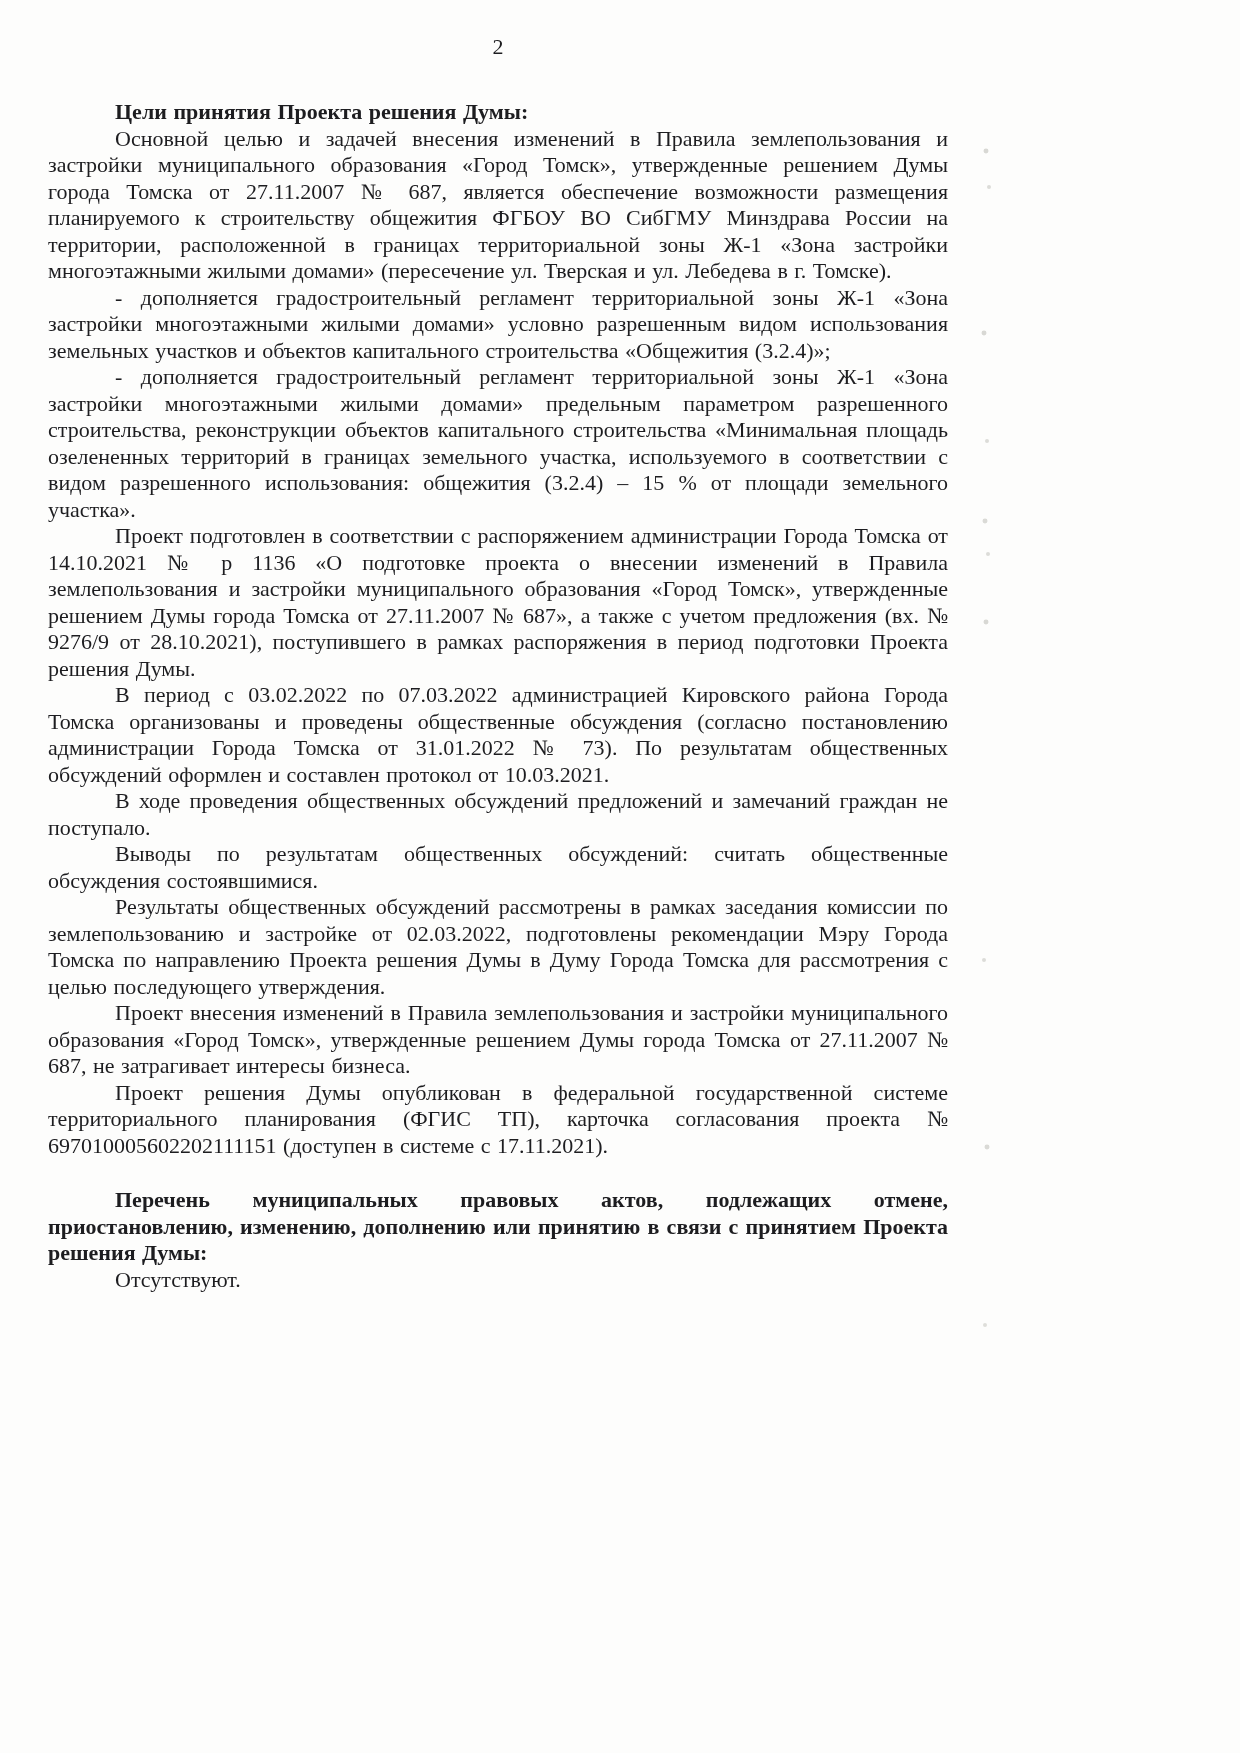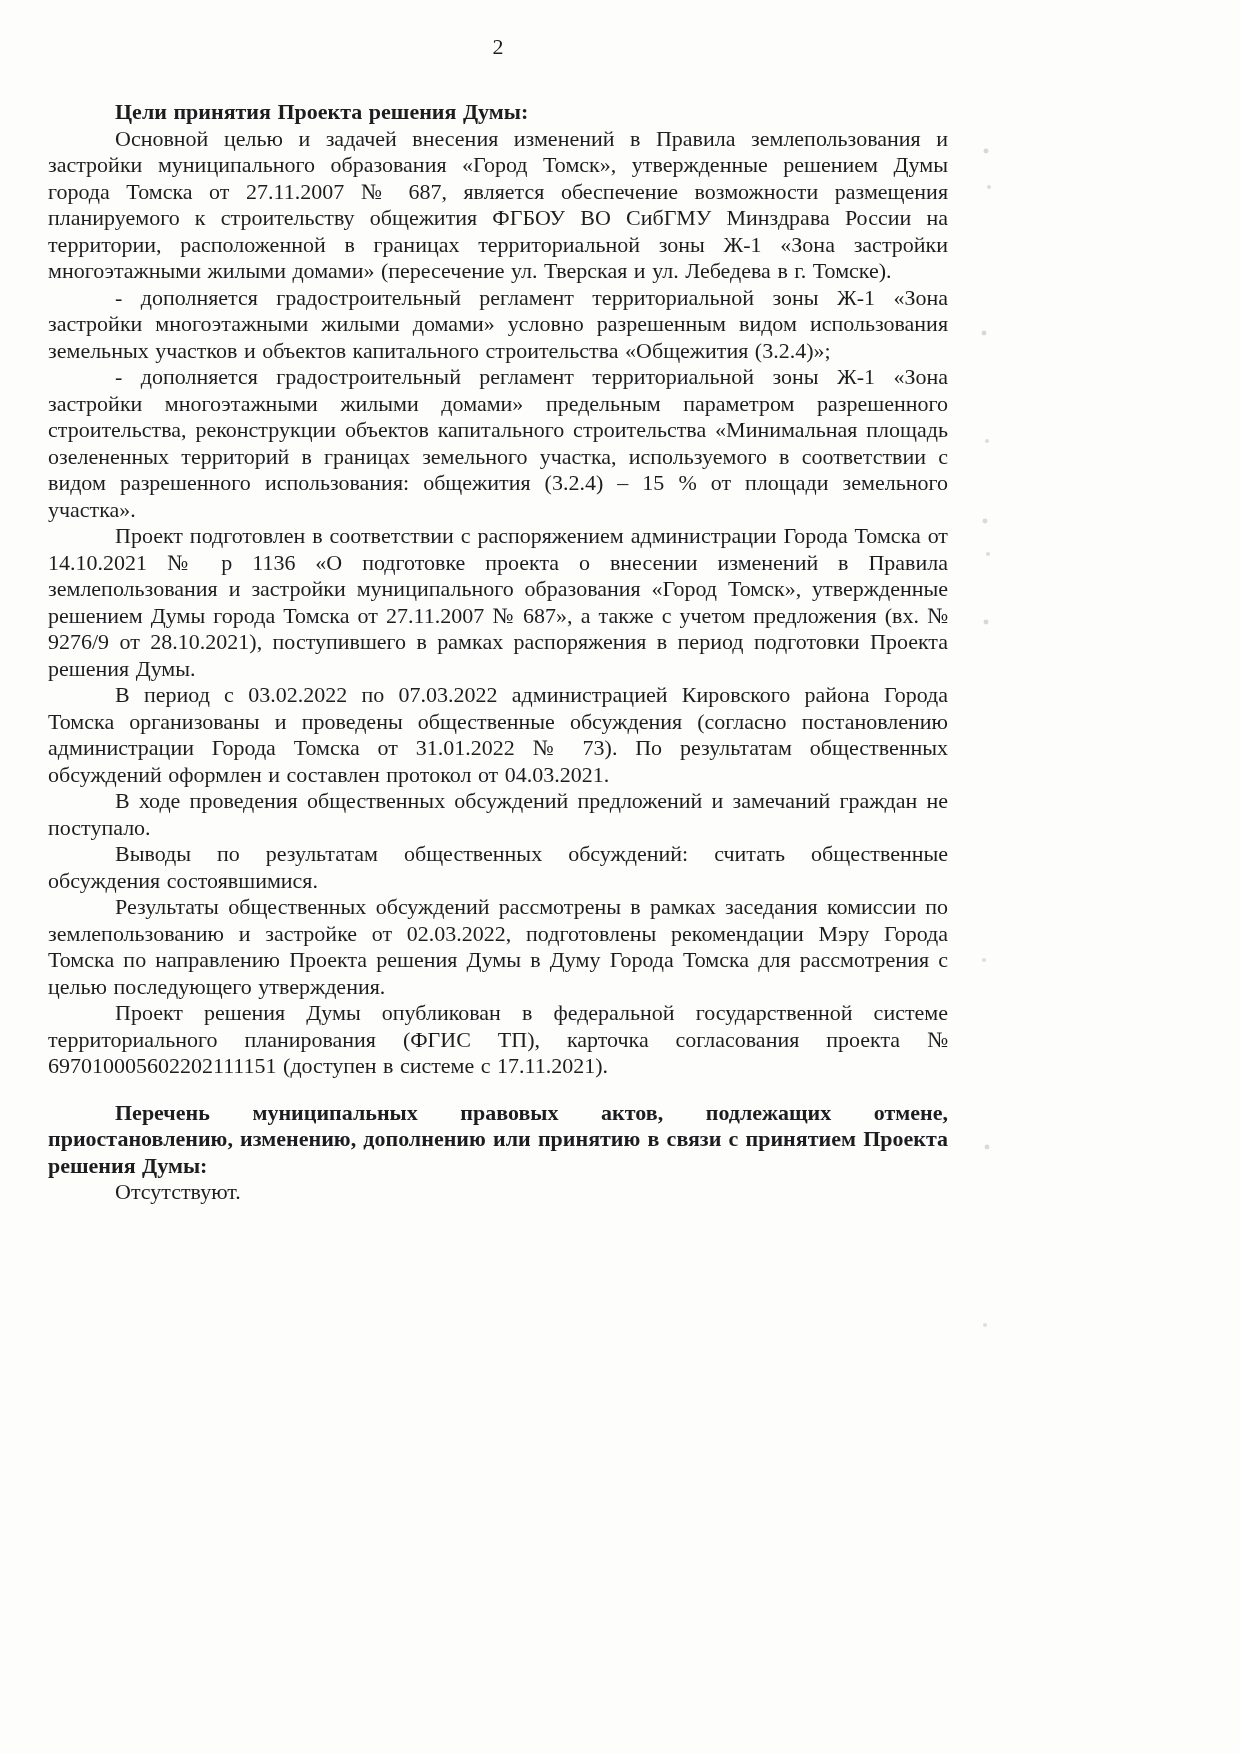--- a/index.html
+++ b/index.html
@@ -35,21 +35,21 @@
     text-align: justify;
     text-align-last: left;
     text-indent: 67px;
     word-spacing: 1px;
   }
   .content p.bold {
     font-weight: bold;
     margin-top: 39px;
   }
   .content p.gap-top {
-    margin-top: 20px;
+    margin-top: 28px;
   }
   
   .scan-noise {
     position: absolute;
     left: 0;
     top: 0;
     width: 2px;
     height: 2px;
     border-radius: 50%;
     background: transparent;
@@ -71,24 +71,25 @@
 
 <div class="sheet">
   <div class="content">
     <div class="page-number">2</div>
 
     <p class="bold">Цели принятия Проекта решения Думы:</p>
     <p>Основной целью и задачей внесения изменений в Правила землепользования и застройки муниципального образования «Город Томск», утвержденные решением Думы города Томска от 27.11.2007 № 687, является обеспечение возможности размещения планируемого к строительству общежития ФГБОУ ВО СибГМУ Минздрава России на территории, расположенной в границах территориальной зоны Ж-1 «Зона застройки многоэтажными жилыми домами» (пересечение ул. Тверская и ул. Лебедева в г. Томске).</p>
     <p>- дополняется градостроительный регламент территориальной зоны Ж-1 «Зона застройки многоэтажными жилыми домами» условно разрешенным видом использования земельных участков и объектов капитального строительства «Общежития (3.2.4)»;</p>
     <p>- дополняется градостроительный регламент территориальной зоны Ж-1 «Зона застройки многоэтажными жилыми домами» предельным параметром разрешенного строительства, реконструкции объектов капитального строительства «Минимальная площадь озелененных территорий в границах земельного участка, используемого в соответствии с видом разрешенного использования: общежития (3.2.4) – 15 % от площади земельного участка».</p>
     <p>Проект подготовлен в соответствии с распоряжением администрации Города Томска от 14.10.2021 № р 1136 «О подготовке проекта о внесении изменений в Правила землепользования и застройки муниципального образования «Город Томск», утвержденные решением Думы города Томска от 27.11.2007 № 687», а также с учетом предложения (вх. № 9276/9 от 28.10.2021), поступившего в рамках распоряжения в период подготовки Проекта решения Думы.</p>
-    <p>В период с 03.02.2022 по 07.03.2022 администрацией Кировского района Города Томска организованы и проведены общественные обсуждения (согласно постановлению администрации Города Томска от 31.01.2022 № 73). По результатам общественных обсуждений оформлен и составлен протокол от 04.03.2021.</p>
+    <p>В период с 03.02.2022 по 07.03.2022 администрацией Кировского района Города Томска организованы и проведены общественные обсуждения (согласно постановлению администрации Города Томска от 31.01.2022 № 73). По результатам общественных обсуждений оформлен и составлен протокол от 10.03.2021.</p>
     <p>В ходе проведения общественных обсуждений предложений и замечаний граждан не поступало.</p>
     <p>Выводы по результатам общественных обсуждений: считать общественные обсуждения состоявшимися.</p>
     <p>Результаты общественных обсуждений рассмотрены в рамках заседания комиссии по землепользованию и застройке от 02.03.2022, подготовлены рекомендации Мэру Города Томска по направлению Проекта решения Думы в Думу Города Томска для рассмотрения с целью последующего утверждения.</p>
+    <p>Проект внесения изменений в Правила землепользования и застройки муниципального образования «Город Томск», утвержденные решением Думы города Томска от 27.11.2007 № 687, не затрагивает интересы бизнеса.</p>
     <p>Проект решения Думы опубликован в федеральной государственной системе территориального планирования (ФГИС ТП), карточка согласования проекта № 697010005602202111151 (доступен в системе с 17.11.2021).</p>
 
     <p class="bold gap-top">Перечень муниципальных правовых актов, подлежащих отмене, приостановлению, изменению, дополнению или принятию в связи с принятием Проекта решения Думы:</p>
     <p>Отсутствуют.</p>
   </div>
 
   <div class="scan-noise"></div>
 </div>
 
 </body></html>

